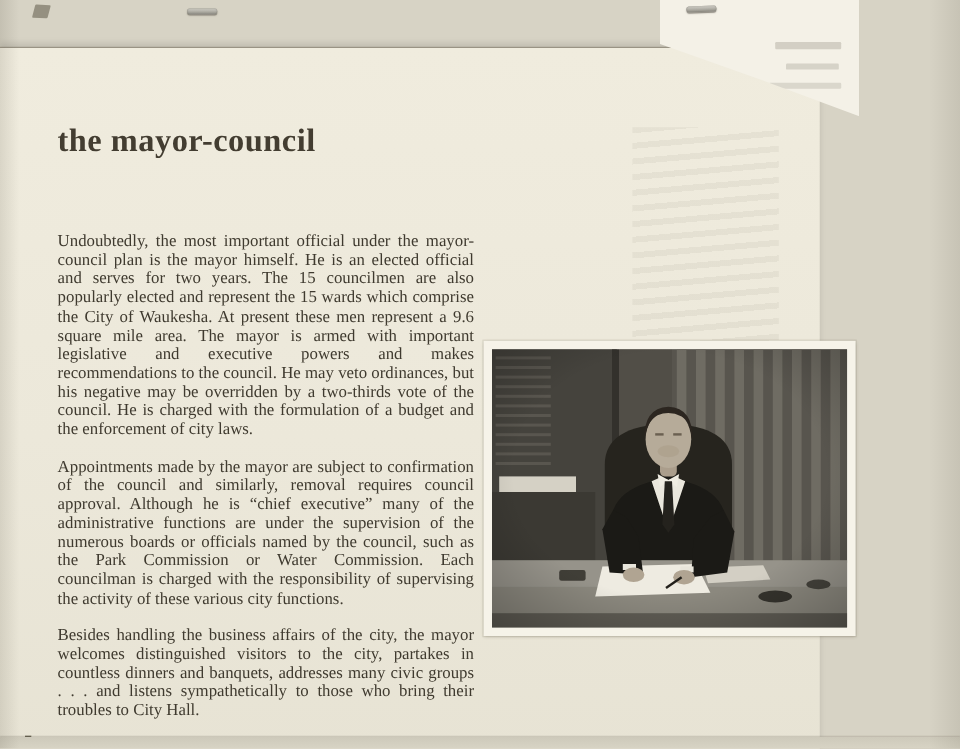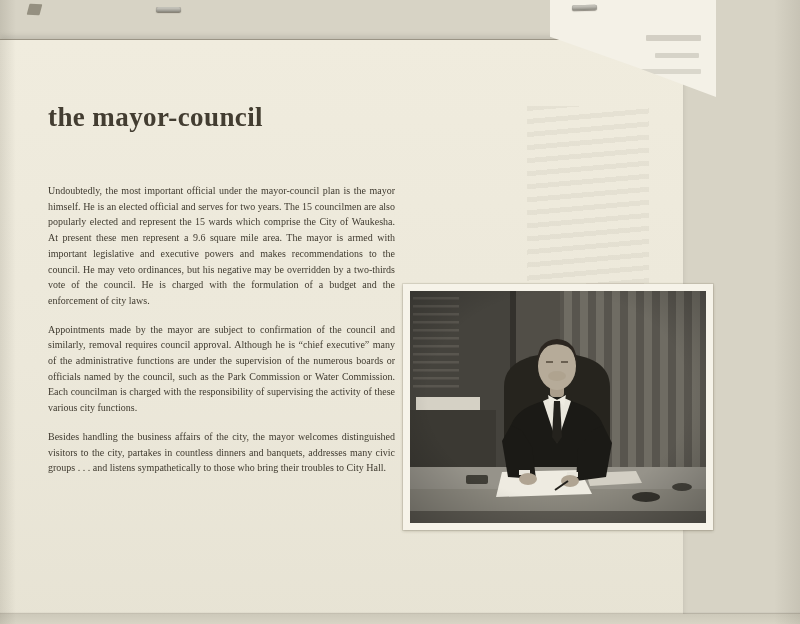--- a/index.html
+++ b/index.html
@@ -57,21 +57,21 @@
     pointer-events:none;
   }
   .title{
     position:absolute;left:48px;top:60px;margin:0;
     font-size:27px;line-height:35px;font-weight:bold;
     color:#433d31;letter-spacing:0.4px;
   }
   .t-line{display:block;}
   .body-col{position:absolute;left:48px;top:139px;width:347px;}
   .body-col p{
-    margin:4px 0 13px 0;font-size:10px;line-height:15.7px;
+    margin:15px 0 13px 0;font-size:14px;line-height:15.7px;
     text-align:justify;color:#3f3a2f;
   }
   .photo{
     position:absolute;left:403px;top:244px;width:296px;height:232px;margin:0;
     padding:7px;background:#f6f3e9;
     box-shadow:0 1px 3px rgba(80,70,50,0.30), 0 0 0 1px rgba(120,112,95,0.15);
   }
   .photo svg{display:block;}
   .page-number{
     position:absolute;left:20px;top:570px;

